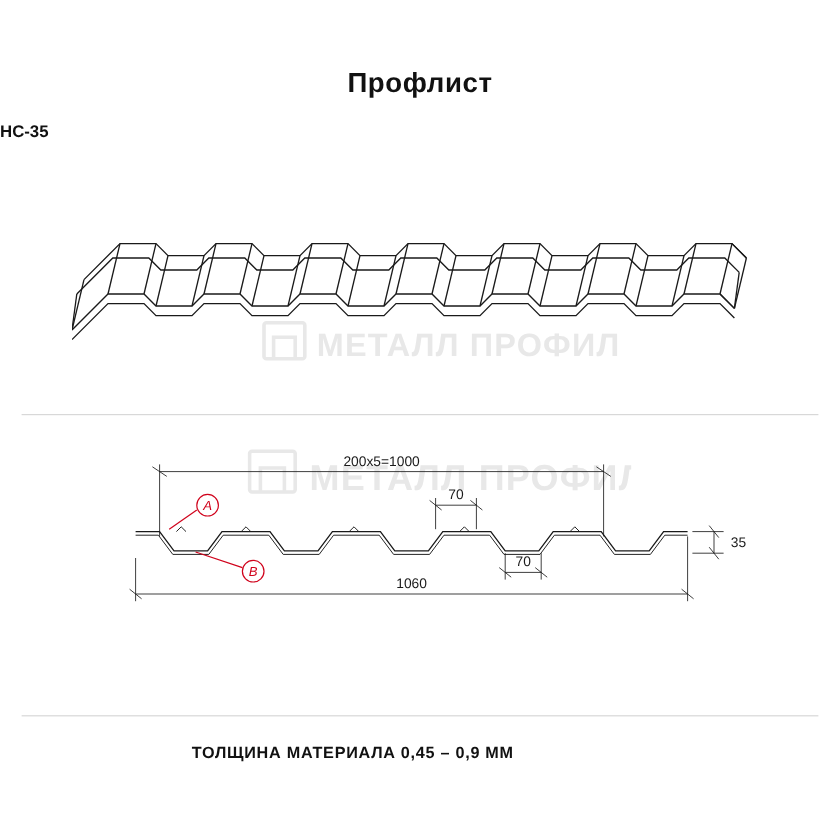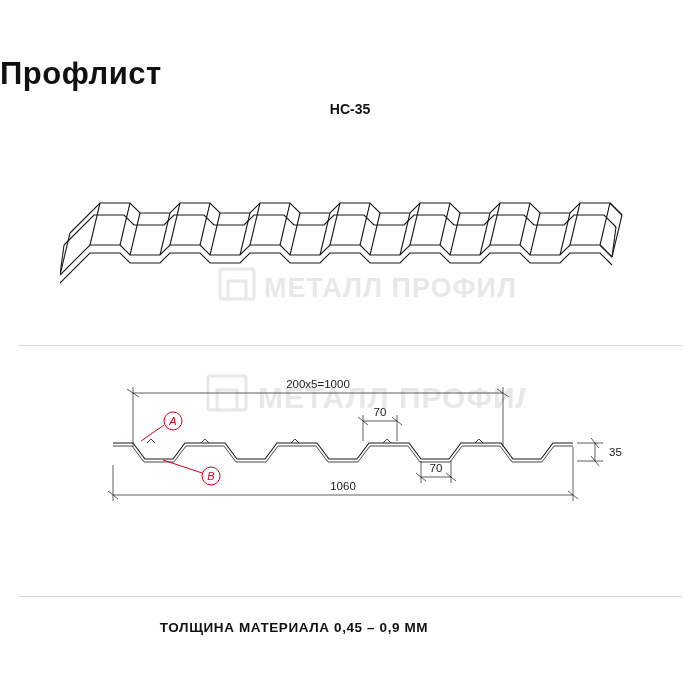--- a/index.html
+++ b/index.html
@@ -19,32 +19,31 @@
     position: absolute;
     left: 0; top: 0;
     width: 700px;
     height: 700px;
   }
   .title {
     position: absolute;
     top: 56px;
     left: 0;
     width: 700px;
-    text-align: left;
-    font-size: 31px;
+    text-align: center;
+    font-size: 23px;
     font-weight: bold;
     letter-spacing: 0.5px;
     color: #111;
   }
   .subtitle {
     position: absolute;
     top: 101px;
     left: 0;
     width: 700px;
-    text-align: center;
     font-size: 14px;
     font-weight: bold;
     color: #111;
   }
   .divider {
     position: absolute;
     left: 18px;
     width: 664px;
     height: 1px;
     background: #d8d8d8;

